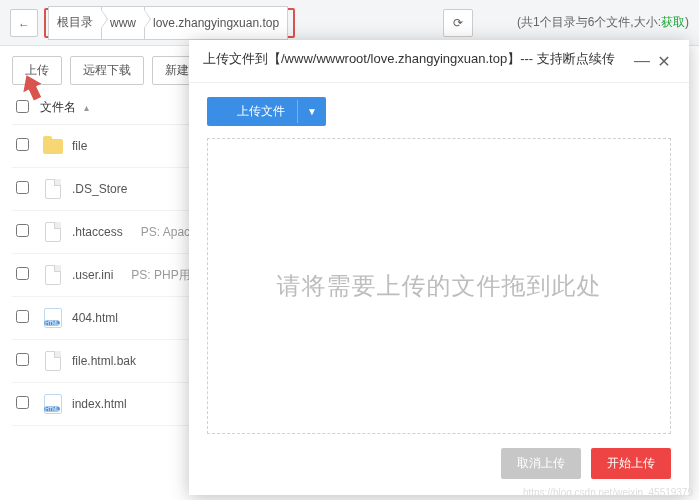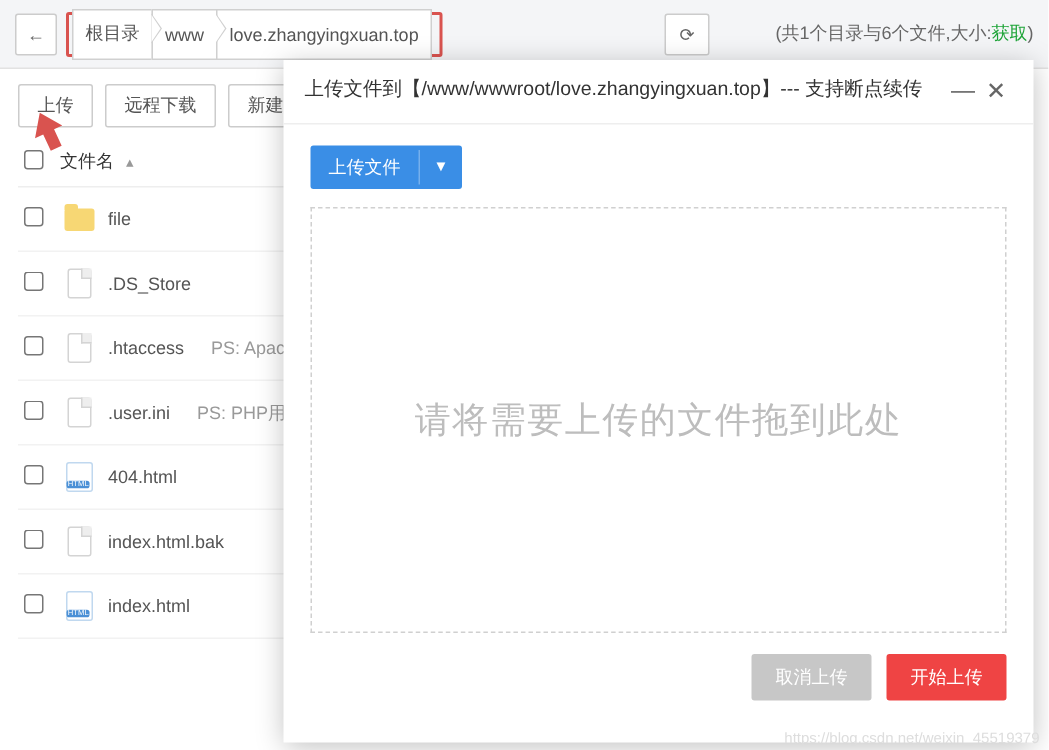--- a/index.html
+++ b/index.html
@@ -42,24 +42,24 @@
 .html-ic::after { content: "HTML"; position: absolute; bottom: 1px; left: -2px; font-size: 6px; background: #4b90d6; color: #fff; padding: 0 1px; border-radius: 2px; transform: scale(0.85); }
 .ftext { color: #555; }
 .fnote { color: #999; margin-left: 12px; }
 
 .modal { position: absolute; left: 189px; top: 40px; width: 500px; height: 455px; background: #fff; box-shadow: 0 3px 18px rgba(0,0,0,0.25); display: flex; flex-direction: column; z-index: 10; }
 .m-head { display: flex; align-items: flex-start; padding: 10px 14px; border-bottom: 1px solid #eee; }
 .m-title { font-size: 13px; color: #333; flex: 1; }
 .m-min, .m-close { width: 22px; height: 22px; display: flex; align-items: center; justify-content: center; cursor: pointer; font-size: 16px; color: #666; }
 .m-body { flex: 1; padding: 14px 18px 0; display: flex; flex-direction: column; }
 .upload-pick { display: inline-flex; align-items: center; background: #3a8ee6; color: #fff; border-radius: 2px; overflow: hidden; align-self: flex-start; margin-bottom: 12px; cursor: pointer; }
-.upload-pick .lbl { padding: 6px 12px; font-size: 12px; }
+.upload-pick .lbl { padding: 6px 12px; font-size: 12px; margin-left: 18px; }
 .upload-pick .dd { padding: 6px 9px; border-left: 1px solid rgba(255,255,255,0.3); font-size: 10px; }
 .dropzone { flex: 1; border: 1px dashed #d0d0d0; display: flex; align-items: center; justify-content: center; color: #bdbdbd; font-size: 24px; letter-spacing: 1px; margin-bottom: 14px; }
-.m-foot { display: flex; justify-content: flex-end; gap: 10px; padding: 0 18px 28px; }
+.m-foot { display: flex; justify-content: flex-end; gap: 10px; padding: 0 18px 16px; }
 .mbtn { padding: 7px 16px; border: none; border-radius: 2px; font-size: 12px; cursor: pointer; color: #fff; }
 .mbtn.cancel { background: #c7c7c7; }
 .mbtn.start { background: #ef4444; }
 
 .watermark { position: absolute; right: 6px; bottom: 2px; font-size: 10px; color: #ddd; z-index: 20; }
 </style>
 </head>
 <body>
 
 <div class="topbar">
@@ -147,21 +147,21 @@
           <span class="ftext">404.html</span>
         </div>
         <div class="owner">www</div>
       </div>
       <div class="frow">
         <div class="chk"><input type="checkbox" style=""></div>
         <div class="fname">
           <span class="ficon">
             <span class="file-ic"></span>
           </span>
-          <span class="ftext">index.html.bak</span>
+          <span class="ftext">file.html.bak</span>
         </div>
         <div class="owner">www</div>
       </div>
       <div class="frow">
         <div class="chk"><input type="checkbox" style=""></div>
         <div class="fname">
           <span class="ficon">
             <span class="html-ic"></span>
           </span>
           <span class="ftext">index.html</span>

